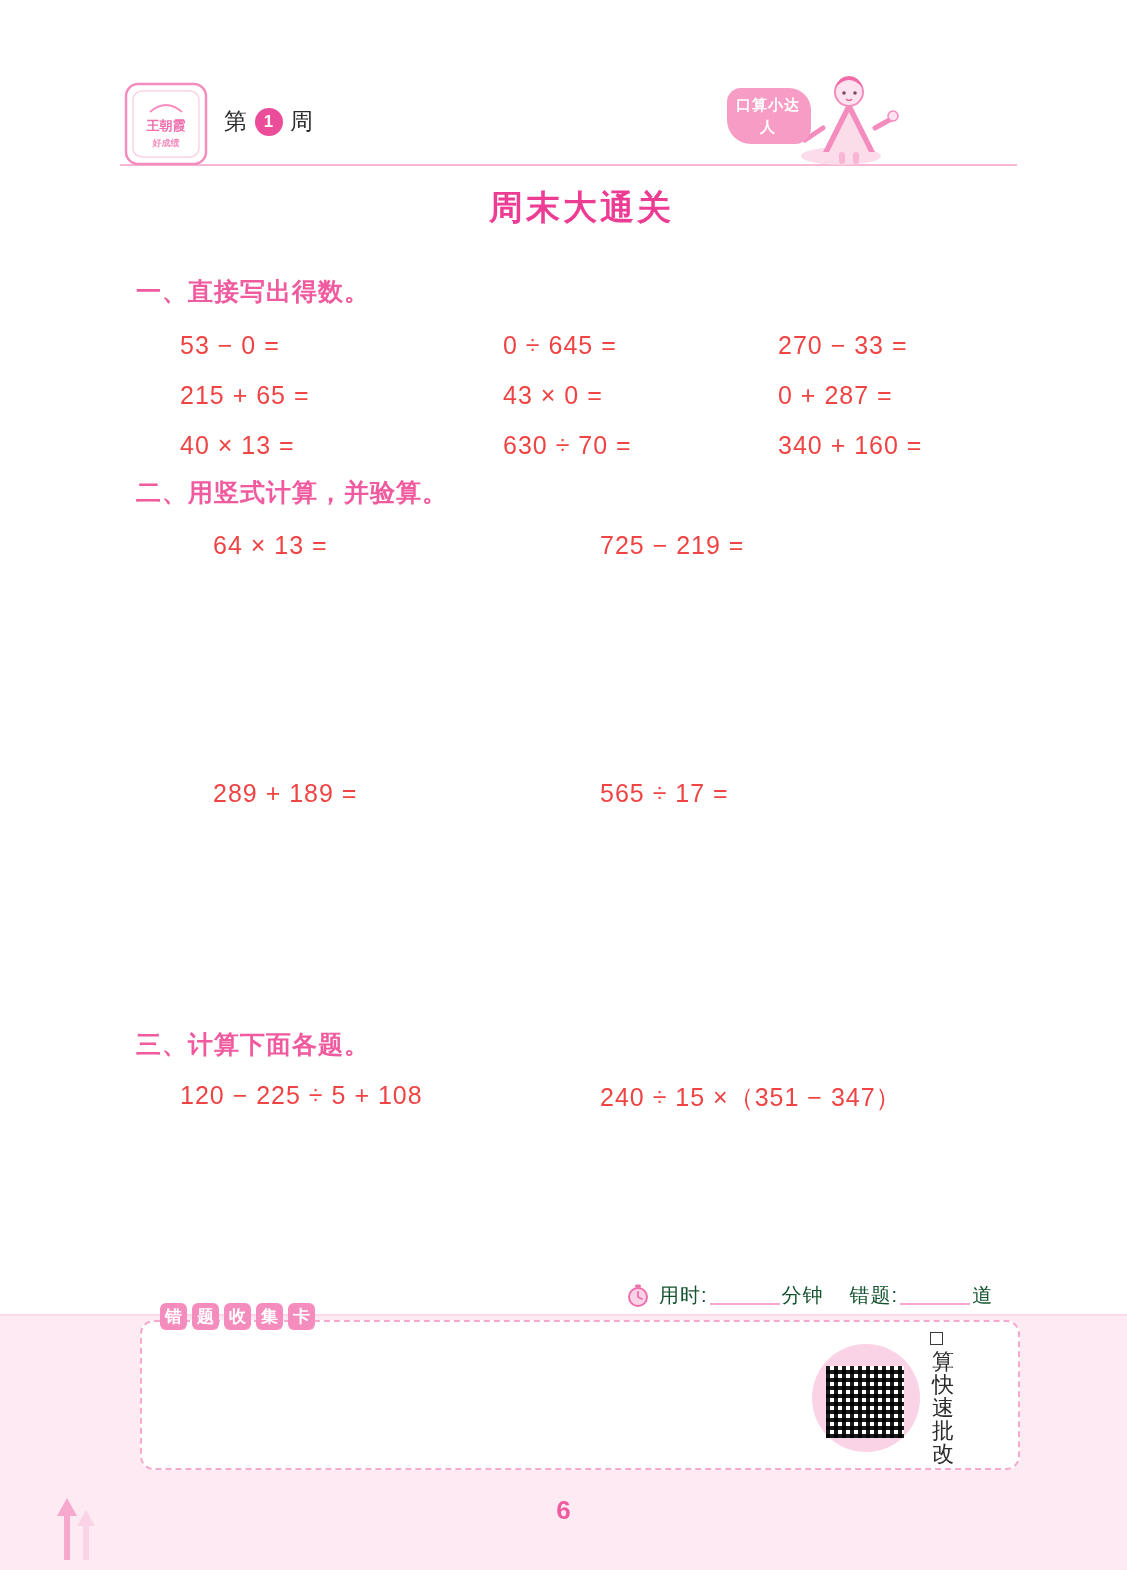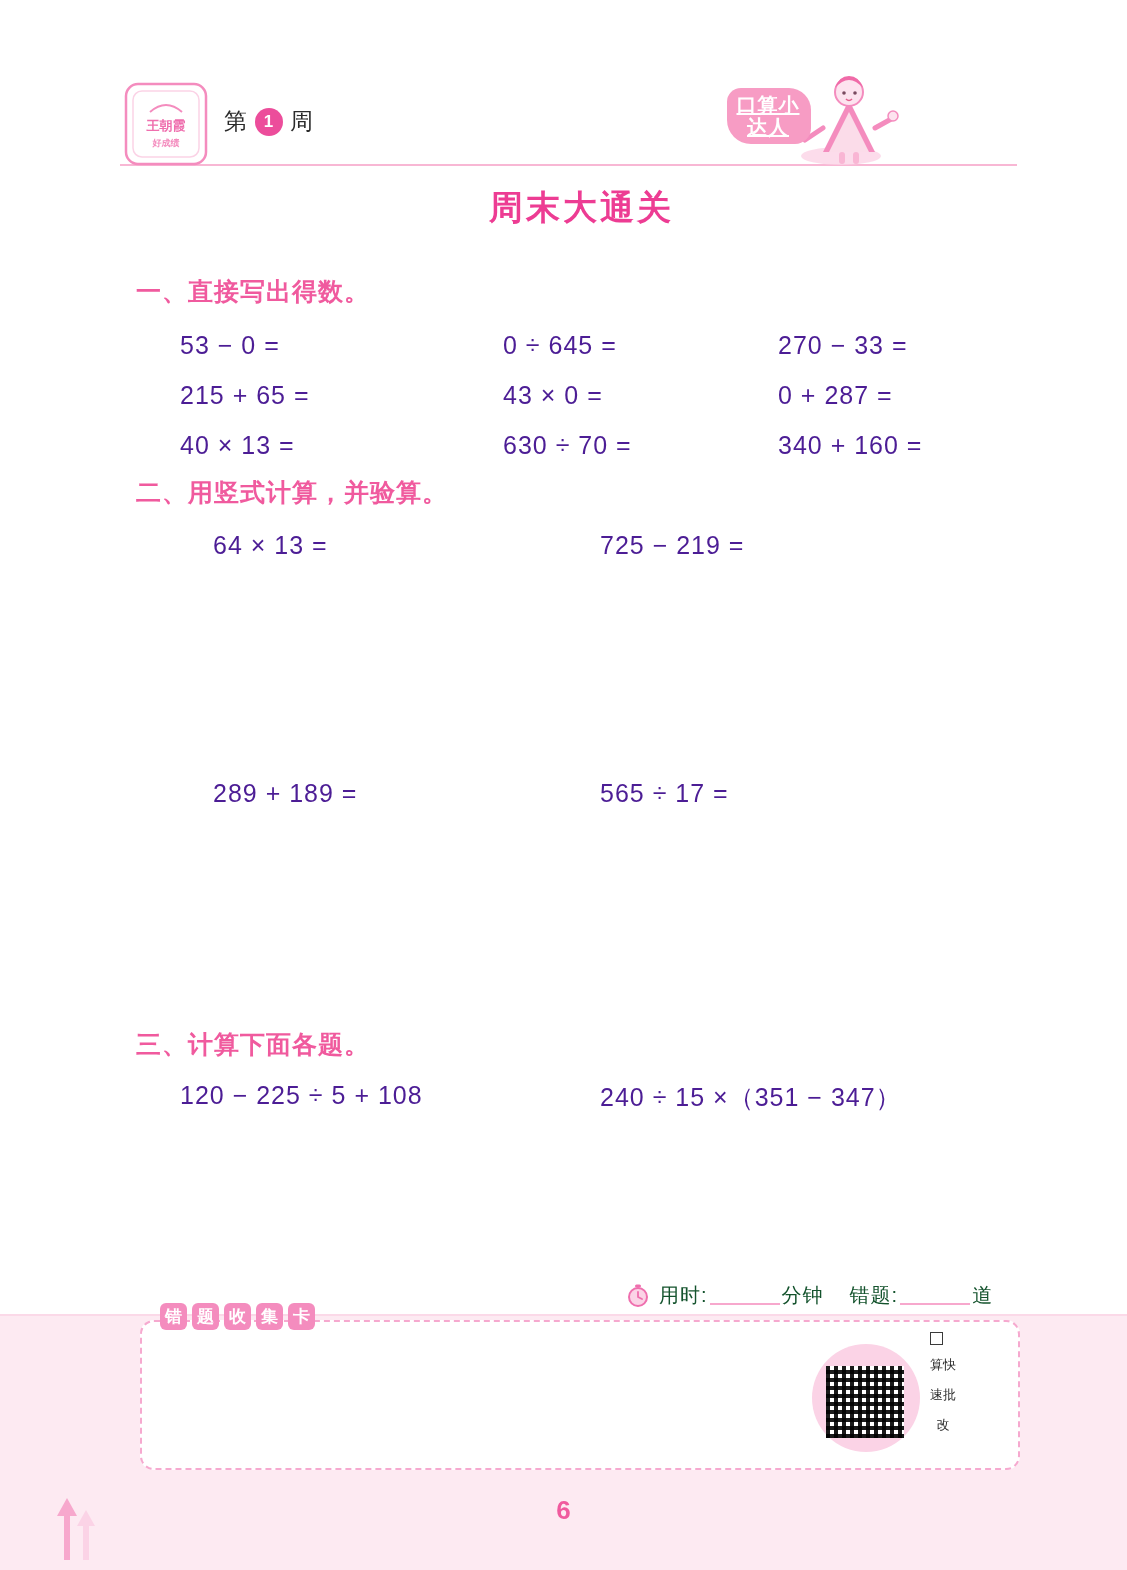--- a/index.html
+++ b/index.html
@@ -51,25 +51,24 @@
     background:#ec4d9b; color:#fff; font-size:17px; font-weight:bold;
     margin:0 3px;
   }
 
   .badge {
     position:absolute; right:110px; top:-6px; width:180px; height:98px;
   }
   .badge-text {
     position:absolute; left:2px; top:22px;
     width:78px;
-    color:#fff; font-size:20px; font-weight:bold;
+    color:#fff; font-size:15px; font-weight:bold;
     line-height:22px; text-align:center;
     letter-spacing:1px;
     z-index:3;
-    text-decoration:underline;
   }
   .badge-blob {
     position:absolute; left:0; top:16px; width:84px; height:56px;
     background:#f79cc4; border-radius:14px 22px 16px 24px;
     z-index:2;
   }
   .badge-girl {
     position:absolute; left:62px; top:-6px; width:118px; height:104px;
     z-index:1;
   }
@@ -88,21 +87,21 @@
     position:absolute; left:136px;
     font-size:25px; font-weight:bold; color:#f05a9e;
     letter-spacing:1px;
   }
   .s1 { top:275px; }
   .s2 { top:476px; }
   .s3 { top:1028px; }
 
   .q {
     position:absolute;
-    font-size:25px; color:#4c1d95;
+    font-size:25px; color:#ef4444;
     white-space:nowrap;
     letter-spacing:1px;
   }
 
   
   .c1 { left:180px; }
   .c2 { left:503px; }
   .c3 { left:778px; }
   .r1 { top:331px; }
   .r2 { top:381px; }
@@ -152,21 +151,21 @@
   }
   .qr-code {
     position:absolute; left:14px; top:26px; width:78px; height:72px;
     background:
       repeating-linear-gradient(90deg,#1a1a1a 0 4px, #fff 4px 8px),
       repeating-linear-gradient(0deg,#1a1a1a 0 4px,#fff 4px 8px);
     background-blend-mode:multiply;
   }
   .qr-label {
     position:absolute; left:116px; top:10px; width:30px;
-    font-size:13px; color:#2b2b2b; line-height:30px; text-align:center;
+    font-size:22px; color:#2b2b2b; line-height:23px; text-align:center;
   }
   .qr-box {
     position:absolute; left:118px; top:-8px; width:13px; height:13px;
     border:1.5px solid #3a3a3a;
   }
 
   .page-no {
     position:absolute; left:0; right:0; bottom:44px;
     text-align:center; font-size:26px; font-weight:bold; color:#f05a9e;
   }

